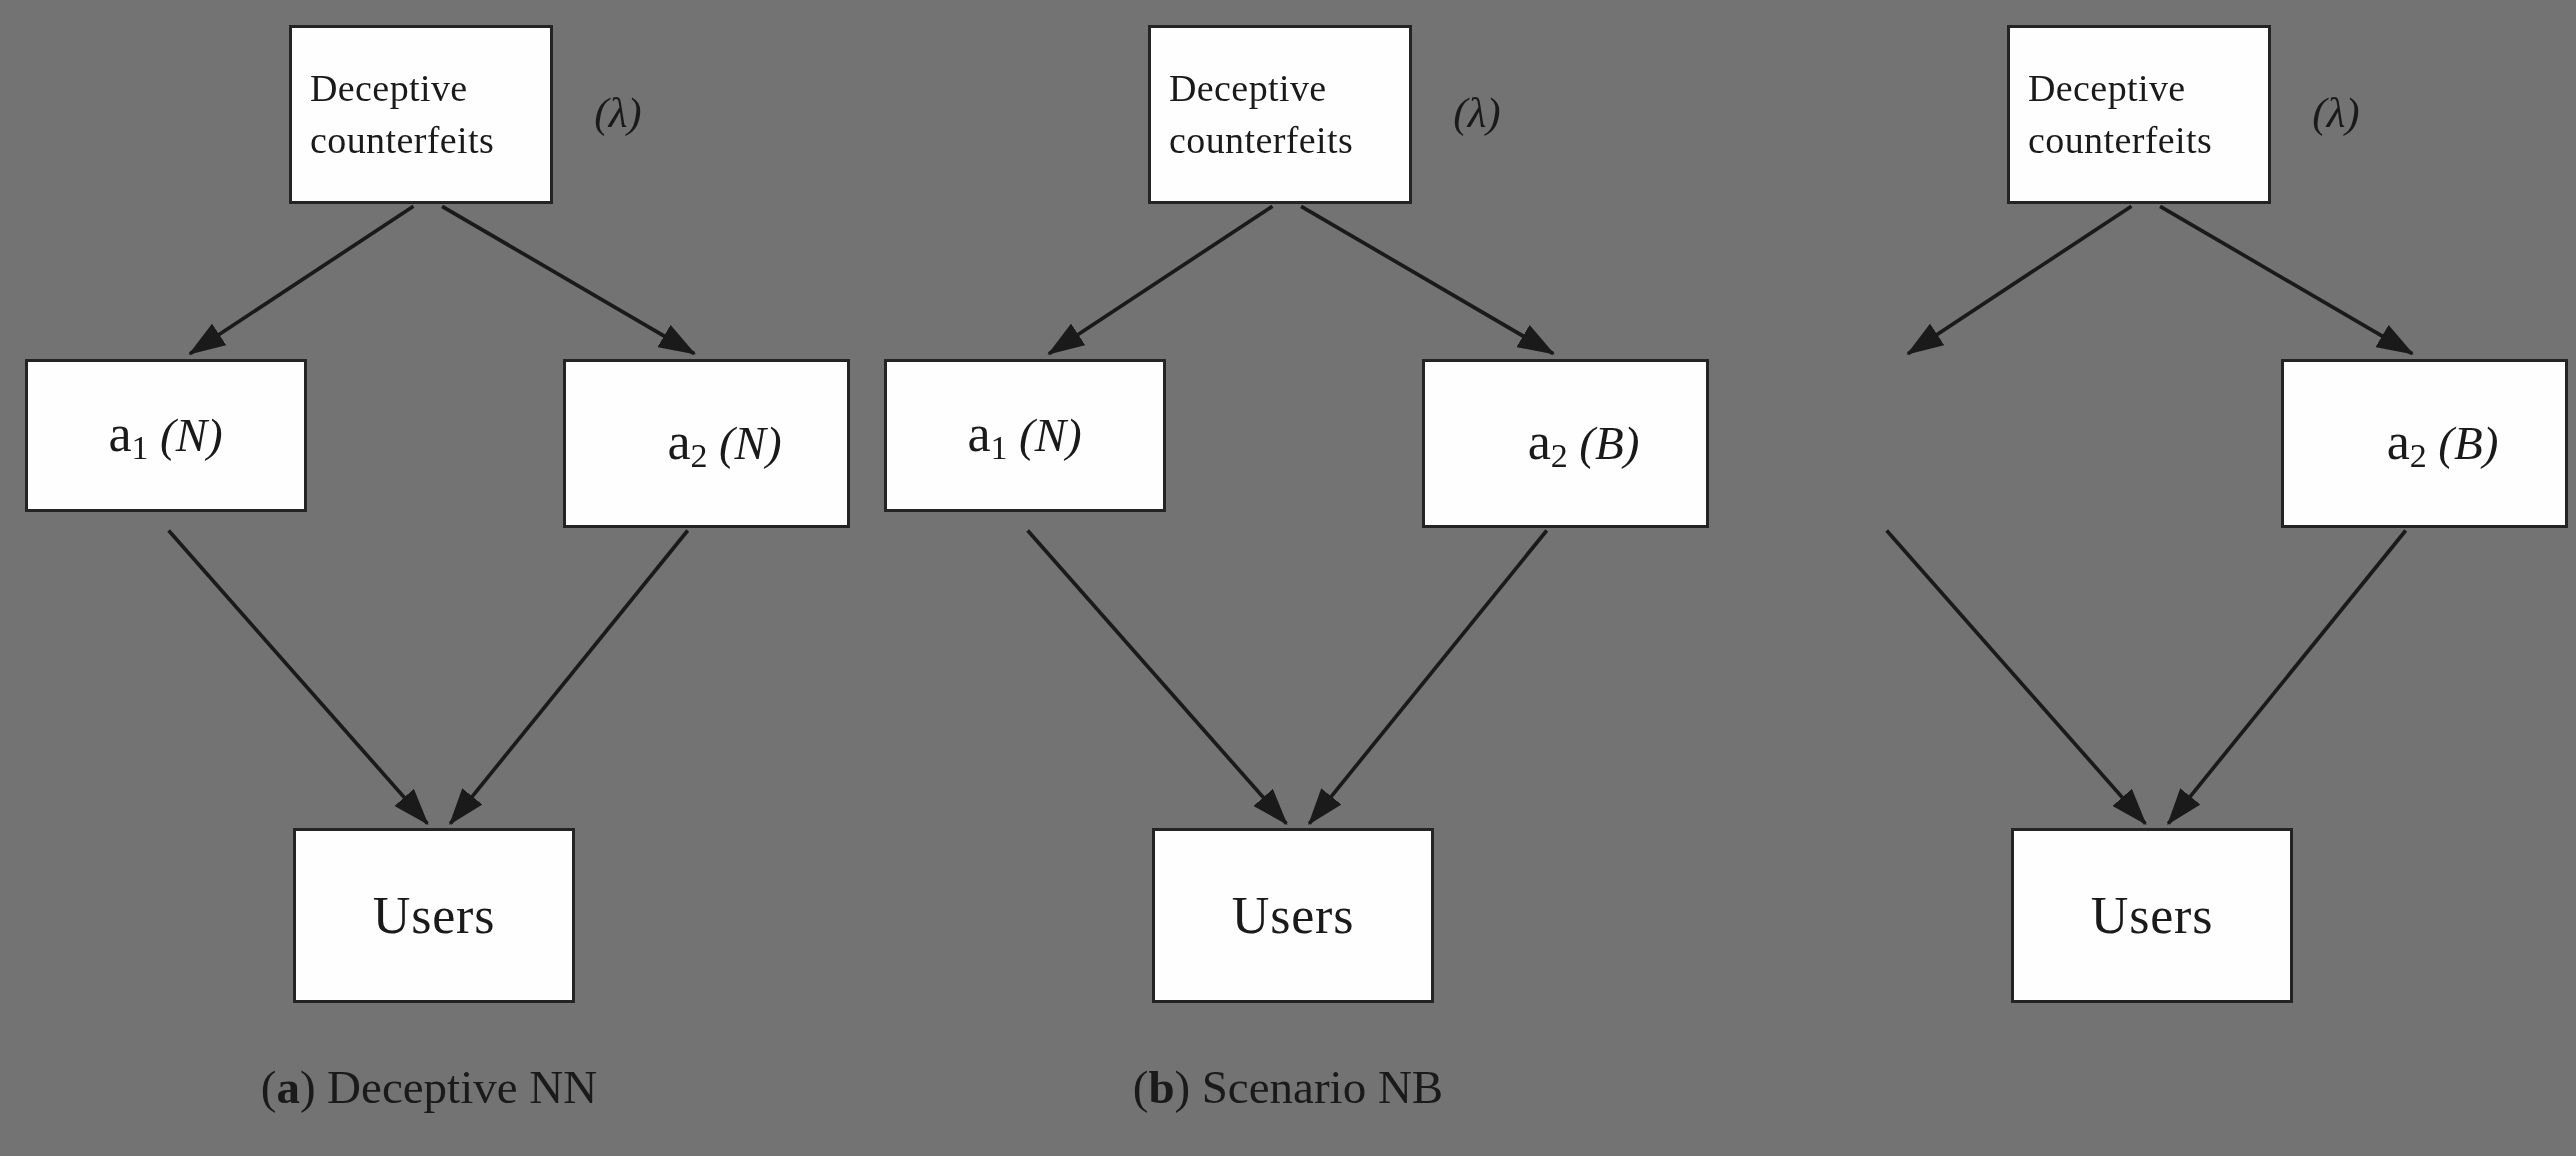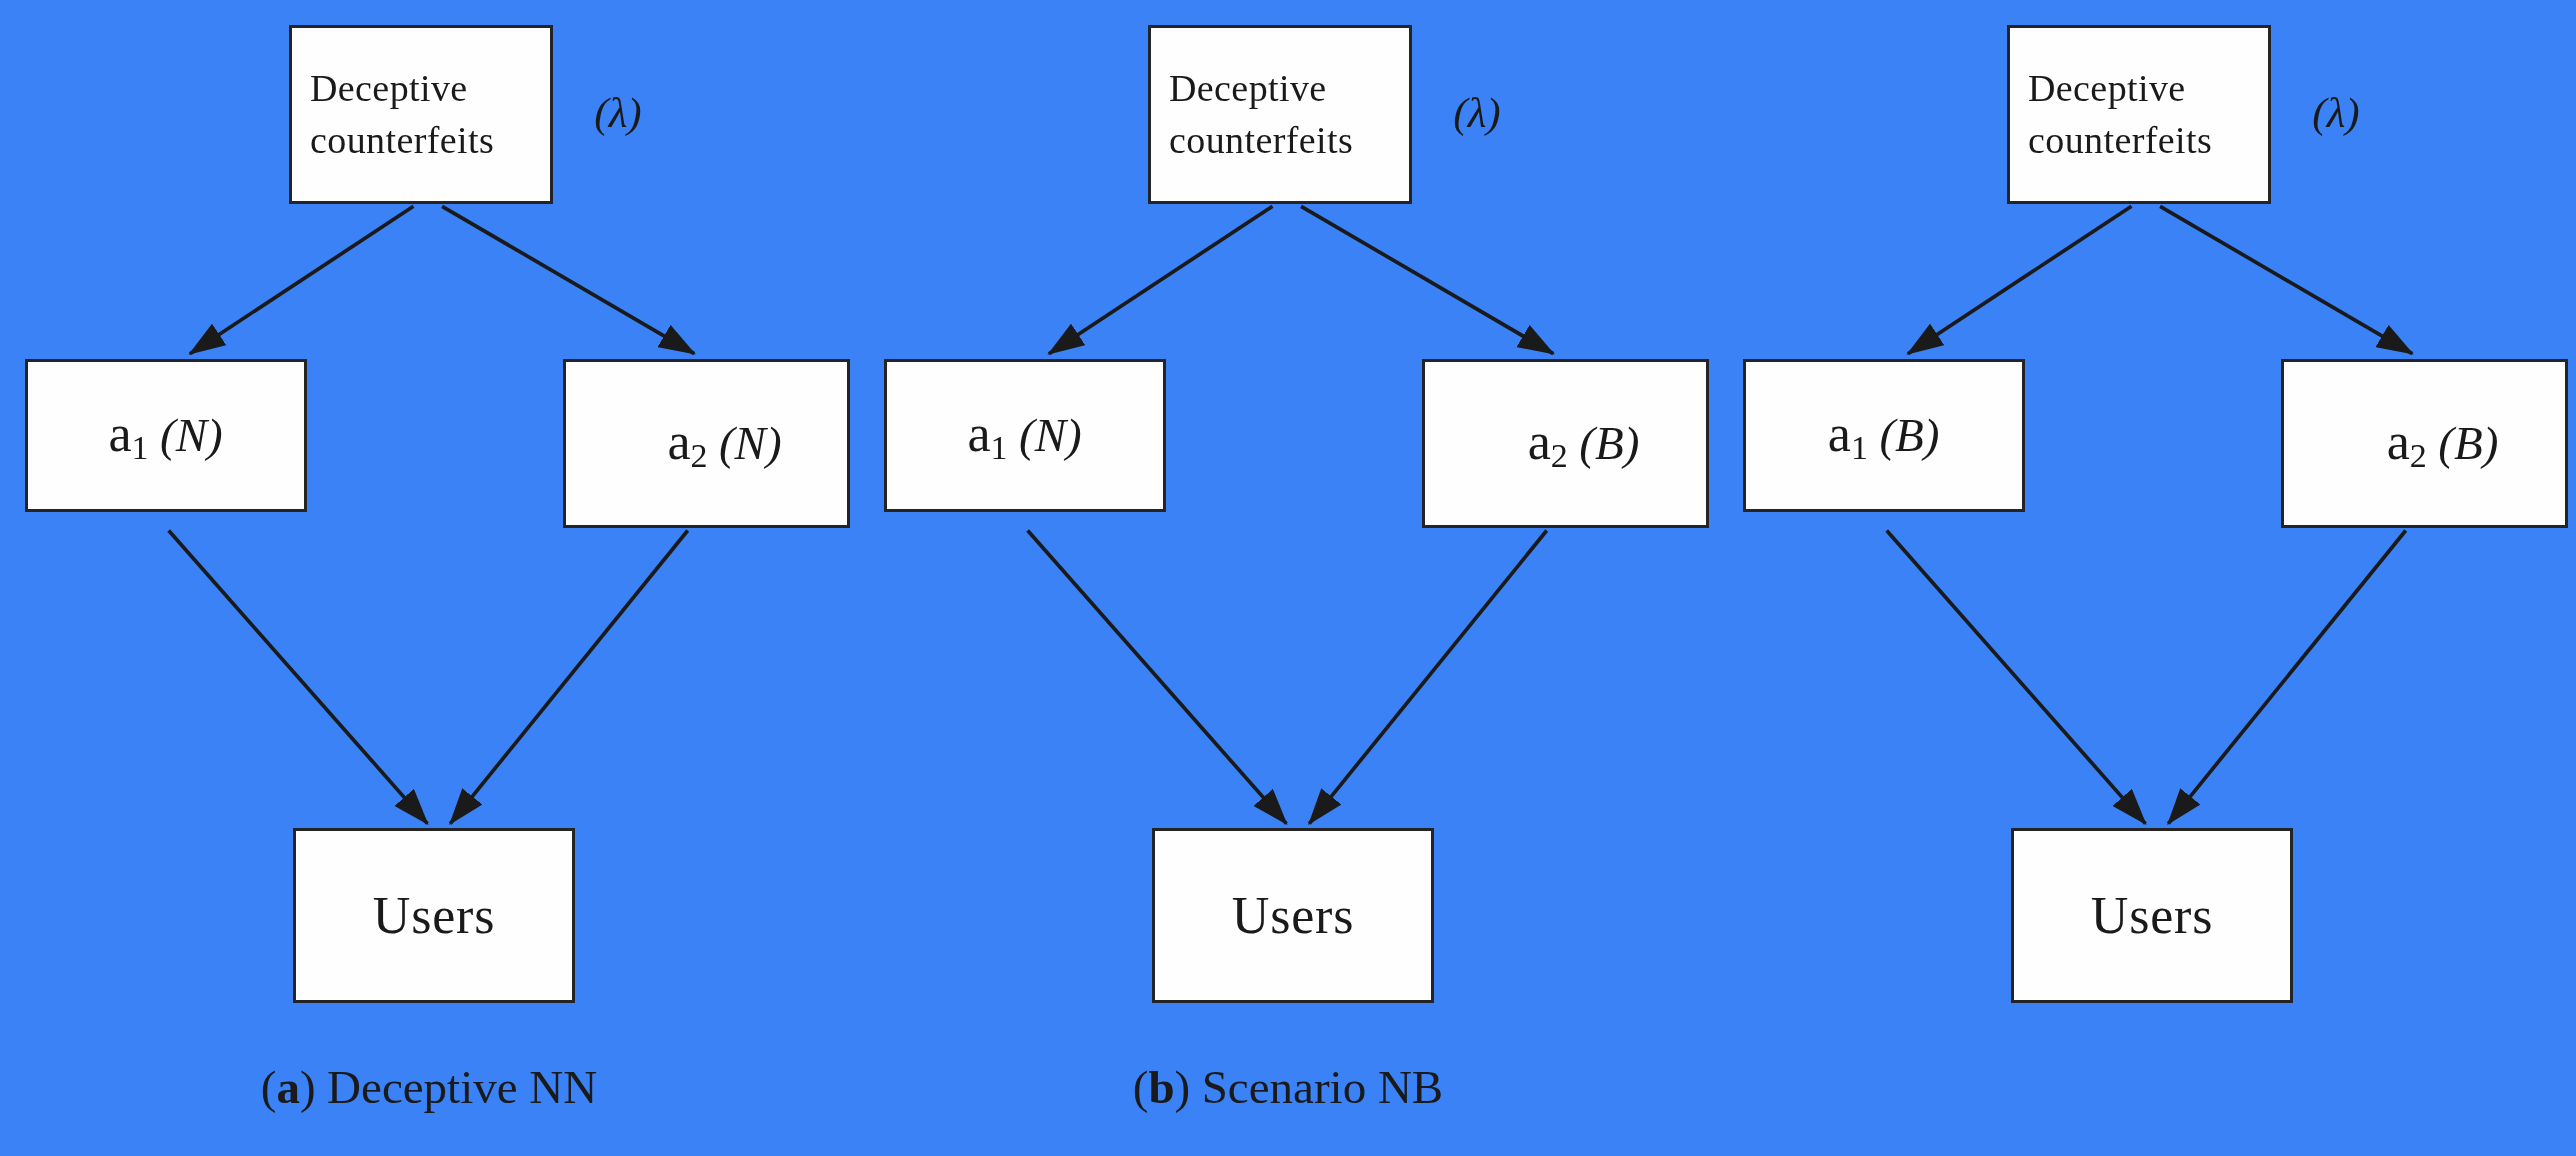--- a/index.html
+++ b/index.html
@@ -10,21 +10,21 @@
   body {
     width: 2576px;
     height: 1156px;
     position: relative;
     font-family: "Liberation Serif", "DejaVu Serif", serif;
     color: #1a1a1a;
   }
   .figure {
     position: absolute;
     inset: 0;
-    background: #3b82f6;
+    background: #737373;
   }
   .panel {
     position: absolute;
     top: 0;
     width: 858px;
     height: 1156px;
   }
   .panel-a { left: 0; }
   .panel-b { left: 859px; }
   .panel-c { left: 1718px; }
@@ -188,23 +188,20 @@
       <line x1="206" y1="648" x2="522" y2="1006" marker-end="url(#arrow-c)"></line>
       <line x1="840" y1="648" x2="550" y2="1006" marker-end="url(#arrow-c)"></line>
     </svg>
     <div class="box top-box">
       <div class="two-line">
         <div>Deceptive</div>
         <div>counterfeits</div>
       </div>
     </div>
     <div class="lambda-label">(λ)</div>
-    <div class="box node-box-left">
-      <div class="node-label"><span>a</span><span class="sub">1</span><span class="state">(B)</span></div>
-    </div>
     <div class="box node-box-right">
       <div class="node-label"><span>a</span><span class="sub">2</span><span class="state">(B)</span></div>
     </div>
     <div class="box users-box">
       <div class="users-text">Users</div>
     </div>
   </div>
 
 </div>
 

